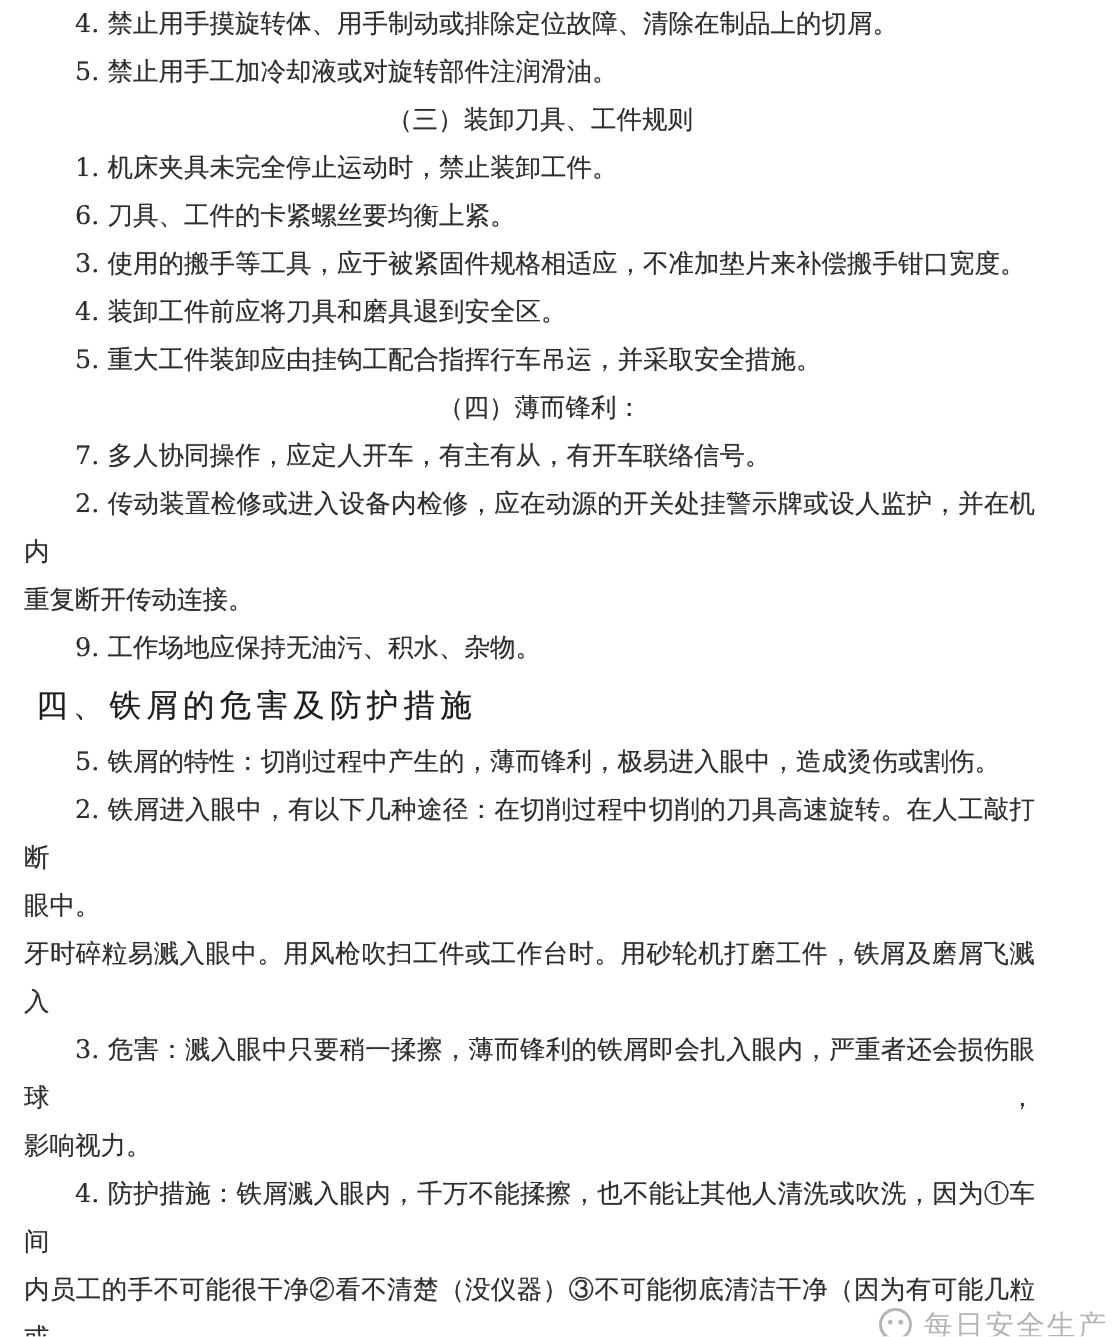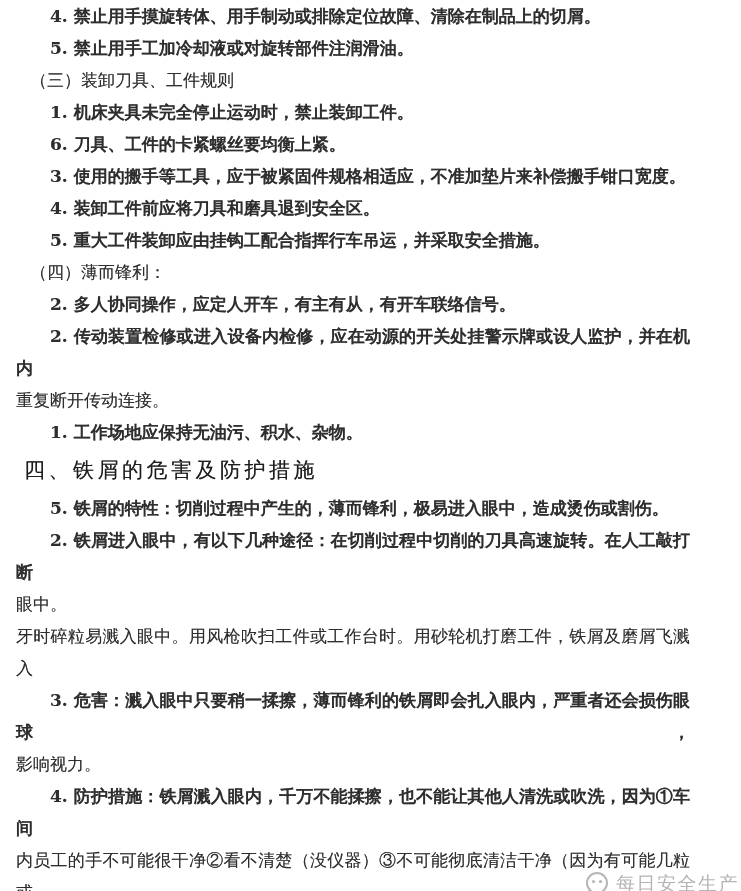--- a/index.html
+++ b/index.html
@@ -20,23 +20,23 @@
   .doc {
     width: 100%;
   }
   .line {
     font-size: 17px;
     line-height: 32px;
     color: #2e2e2e;
     text-shadow: 0 0 0.6px rgba(70,70,70,0.55);
     white-space: normal;
   }
-  .line.first { text-indent: 34px; font-weight: bold; }
+  .line.first { text-indent: 34px; }
   .line.cont  { text-indent: 0; }
-  .line.sub   { text-indent: 14px; }
+  .line.sub   { text-indent: 14px; text-align: center; }
   .line.heading {
     font-weight: normal;
     font-size: 21px;
     line-height: 38px;
     letter-spacing: 3.5px;
     margin: 3px 0;
     text-indent: 8px;
     color: #1d1d1d;
     text-shadow: 0 0 0.5px rgba(30,30,30,0.6);
   }
@@ -71,24 +71,24 @@
   <div class="doc">
       <div class="line first">4. 禁止用手摸旋转体、用手制动或排除定位故障、清除在制品上的切屑。</div>
       <div class="line first">5. 禁止用手工加冷却液或对旋转部件注润滑油。</div>
       <div class="line sub">（三）装卸刀具、工件规则</div>
       <div class="line first">1. 机床夹具未完全停止运动时，禁止装卸工件。</div>
       <div class="line first">6. 刀具、工件的卡紧螺丝要均衡上紧。</div>
       <div class="line first">3. 使用的搬手等工具，应于被紧固件规格相适应，不准加垫片来补偿搬手钳口宽度。</div>
       <div class="line first">4. 装卸工件前应将刀具和磨具退到安全区。</div>
       <div class="line first">5. 重大工件装卸应由挂钩工配合指挥行车吊运，并采取安全措施。</div>
       <div class="line sub">（四）薄而锋利：</div>
-      <div class="line first">2. 多人协同操作，应定人开车，有主有从，有开车联络信号。</div>
+      <div class="line first">7. 多人协同操作，应定人开车，有主有从，有开车联络信号。</div>
       <div class="line first stretch">2. 传动装置检修或进入设备内检修，应在动源的开关处挂警示牌或设人监护，并在机内</div>
       <div class="line cont">重复断开传动连接。</div>
-      <div class="line first">1. 工作场地应保持无油污、积水、杂物。</div>
+      <div class="line first">9. 工作场地应保持无油污、积水、杂物。</div>
       <div class="line heading">四、铁屑的危害及防护措施</div>
       <div class="line first">5. 铁屑的特性：切削过程中产生的，薄而锋利，极易进入眼中，造成烫伤或割伤。</div>
       <div class="line first stretch">2. 铁屑进入眼中，有以下几种途径：在切削过程中切削的刀具高速旋转。在人工敲打断</div>
       <div class="line cont">眼中。</div>
       <div class="line cont stretch">牙时碎粒易溅入眼中。用风枪吹扫工件或工作台时。用砂轮机打磨工件，铁屑及磨屑飞溅入</div>
       <div class="line first stretch">3. 危害：溅入眼中只要稍一揉擦，薄而锋利的铁屑即会扎入眼内，严重者还会损伤眼球，</div>
       <div class="line cont">影响视力。</div>
       <div class="line first stretch">4. 防护措施：铁屑溅入眼内，千万不能揉擦，也不能让其他人清洗或吹洗，因为①车间</div>
       <div class="line cont stretch">内员工的手不可能很干净②看不清楚（没仪器）③不可能彻底清洁干净（因为有可能几粒或</div>
     </div>

